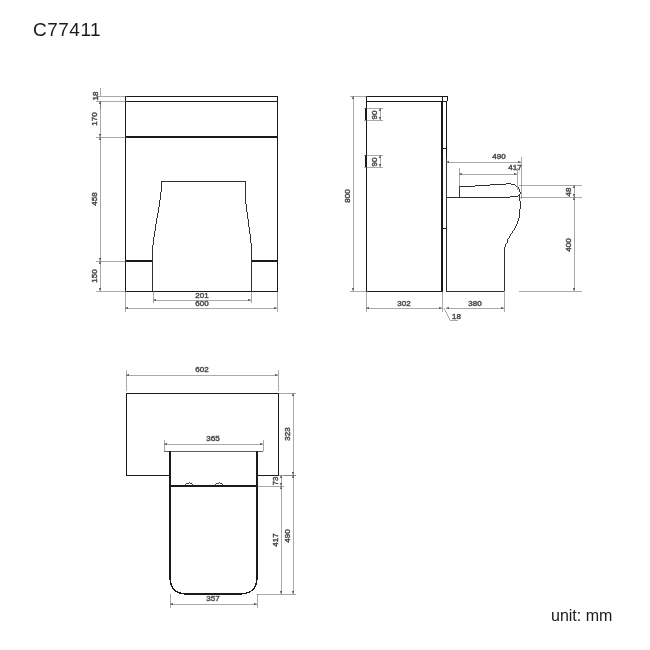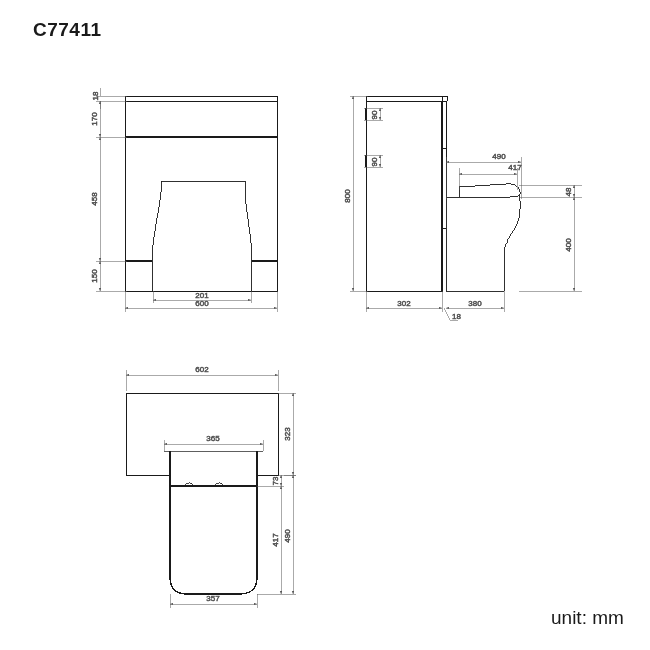--- a/index.html
+++ b/index.html
@@ -15,26 +15,25 @@
     position:absolute;left:0;top:0;width:650px;height:650px;
   }
 
   .title{
     position:absolute;
     left:33px;top:19px;
     font-size:19px;
     color:#1a1a1a;
     letter-spacing:0.5px;
     white-space:nowrap;
-    font-weight:bold;
   }
   .unit-label{
     position:absolute;
     left:551px;top:607px;
-    font-size:19px;
+    font-size:16px;
     color:#1a1a1a;
     white-space:nowrap;
   }
 
   svg.sheet{
     position:absolute;left:0;top:0;
     width:650px;height:650px;
     display:block;
   }
   svg.sheet text{

